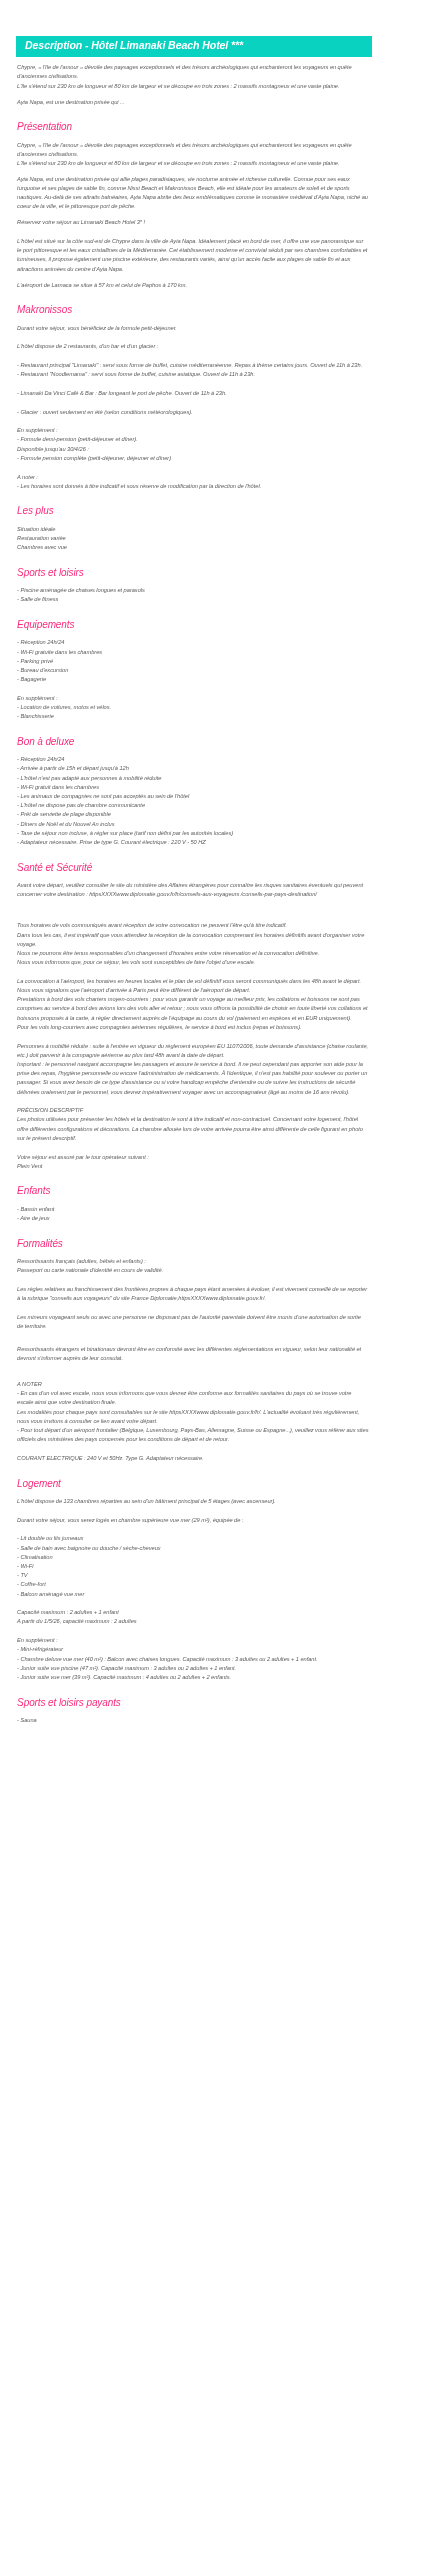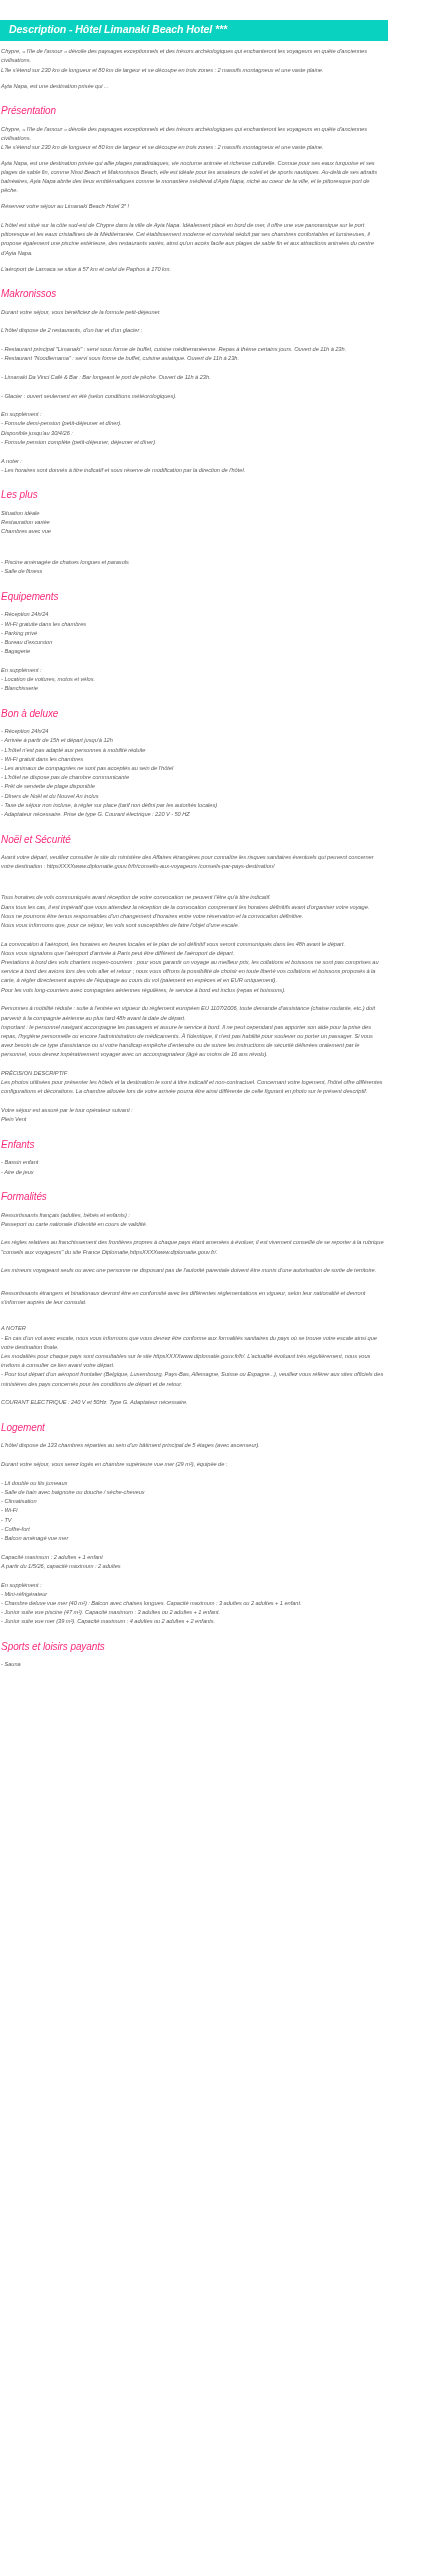--- a/index.html
+++ b/index.html
@@ -12,21 +12,21 @@
     width: 424px;
     min-height: 2576px;
     font-family: "Liberation Sans", sans-serif;
     font-style: italic;
     color: #5b5b5b;
     -webkit-font-smoothing: antialiased;
   }
 
   .page {
     width: 388px;
-    padding: 0;
+    padding: 16px;
     position: relative;
   }
 
   
   .banner {
     background: #0ad2c0;
     color: #ffffff;
     margin-top: 20px;
     padding: 3.4px 0 3.9px 9px;
     font-size: 10.6px;
@@ -134,20 +134,21 @@
     <h2 class="section-title">Les plus</h2>
     <div class="heading-gap-after"></div>
     <p class="para">Situation idéale</p>
     <p class="para">Restauration variée</p>
     <p class="para">Chambres avec vue</p>
   </div>
 
   <div class="heading-gap-before"></div>
 
   <div class="block">
+    <h2 class="section-title">Sports et loisirs</h2>
     <div class="heading-gap-after"></div>
     <p class="para">- Piscine aménagée de chaises longues et parasols</p>
     <p class="para">- Salle de fitness</p>
   </div>
 
   <div class="heading-gap-before"></div>
 
   <div class="block">
     <h2 class="section-title">Equipements</h2>
     <div class="heading-gap-after"></div>
@@ -175,21 +176,21 @@
     <p class="para">- L'hôtel ne dispose pas de chambre communicante</p>
     <p class="para">- Prêt de serviette de plage disponible</p>
     <p class="para">- Dîners de Noël et du Nouvel An inclus</p>
     <p class="para">- Taxe de séjour non incluse, à régler sur place (tarif non défini par les autorités locales)</p>
     <p class="para">- Adaptateur nécessaire. Prise de type G. Courant électrique : 220 V - 50 HZ</p>
   </div>
 
   <div class="heading-gap-before"></div>
 
   <div class="block">
-    <h2 class="section-title">Noël et Sécurité</h2>
+    <h2 class="section-title">Santé et Sécurité</h2>
     <div class="heading-gap-after"></div>
     <p class="para">Avant votre départ, veuillez consulter le site du ministère des Affaires étrangères pour connaître les risques sanitaires éventuels qui peuvent concerner votre destination : httpsXXXXwww.diplomatie.gouv.fr/fr/conseils-aux-voyageurs /conseils-par-pays-destination/</p>
   </div>
 
   <div class="heading-gap-before"></div>
 
   <div class="block">
     <div class="heading-gap-after"></div>
     <p class="para">Tous horaires de vols communiqués avant réception de votre convocation ne peuvent l'être qu'à titre indicatif.</p>
     <p class="para">Dans tous les cas, il est impératif que vous attendiez la réception de la convocation comprenant les horaires définitifs avant d'organiser votre voyage.</p>

